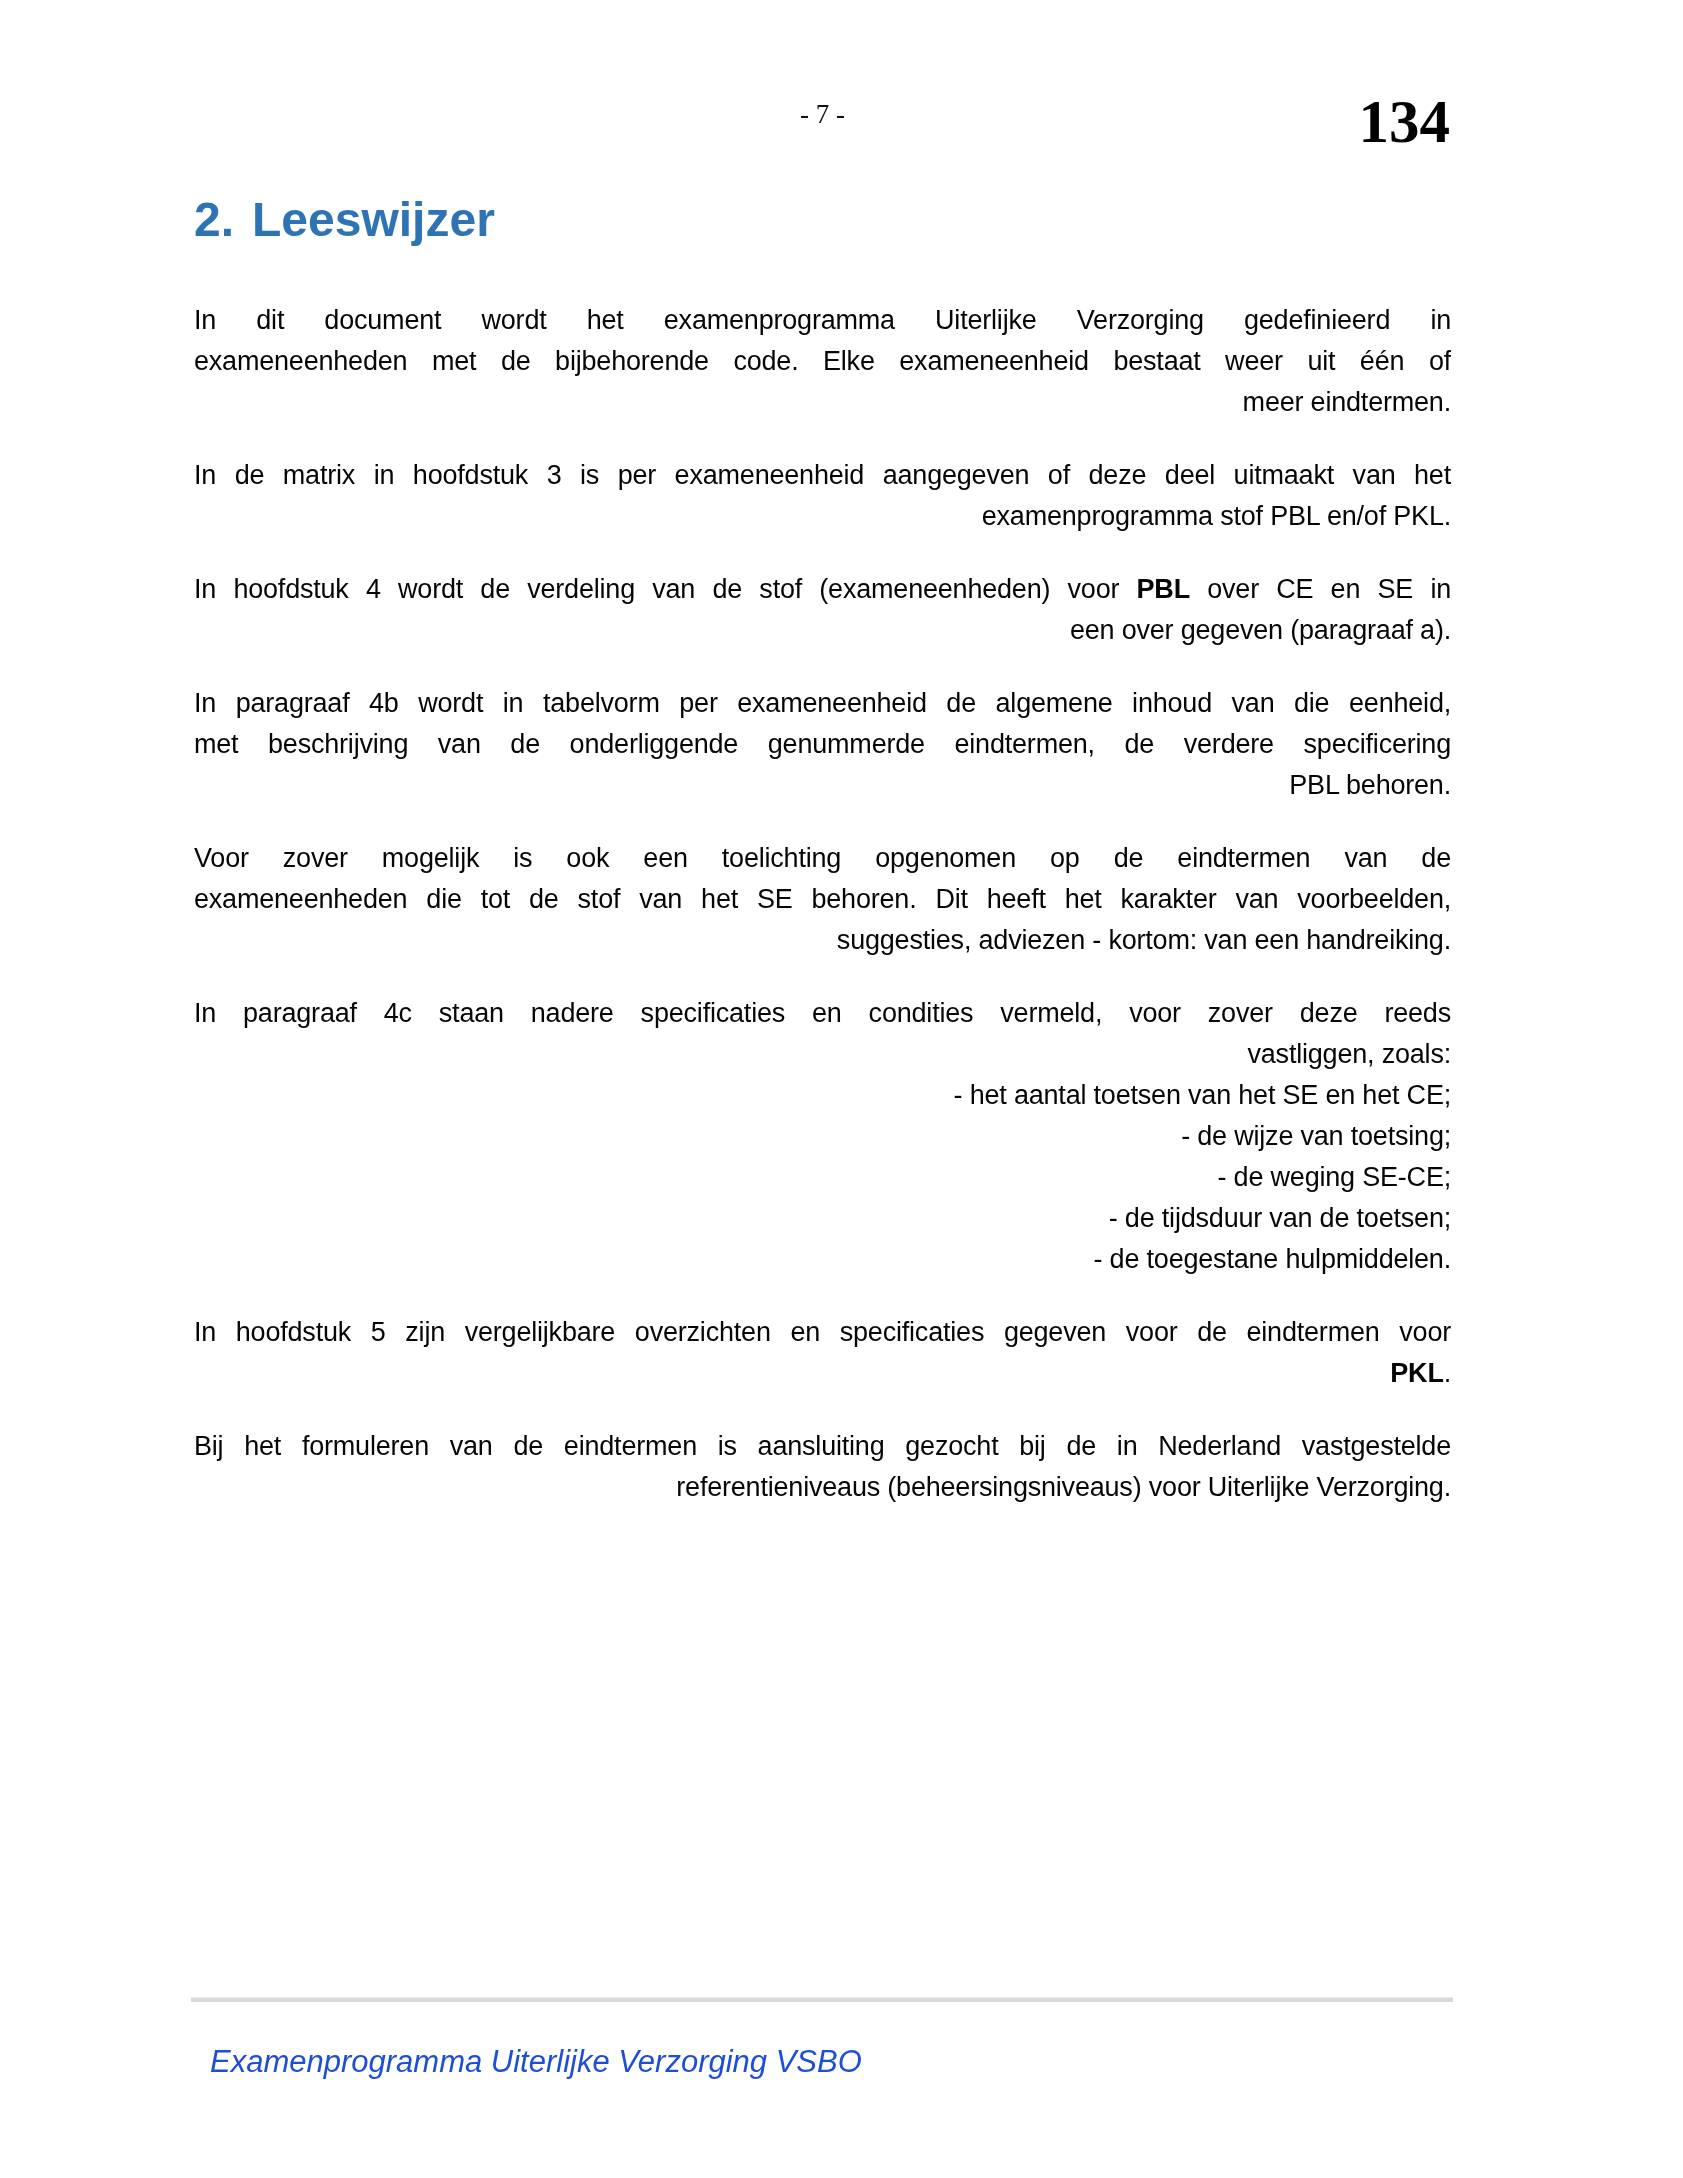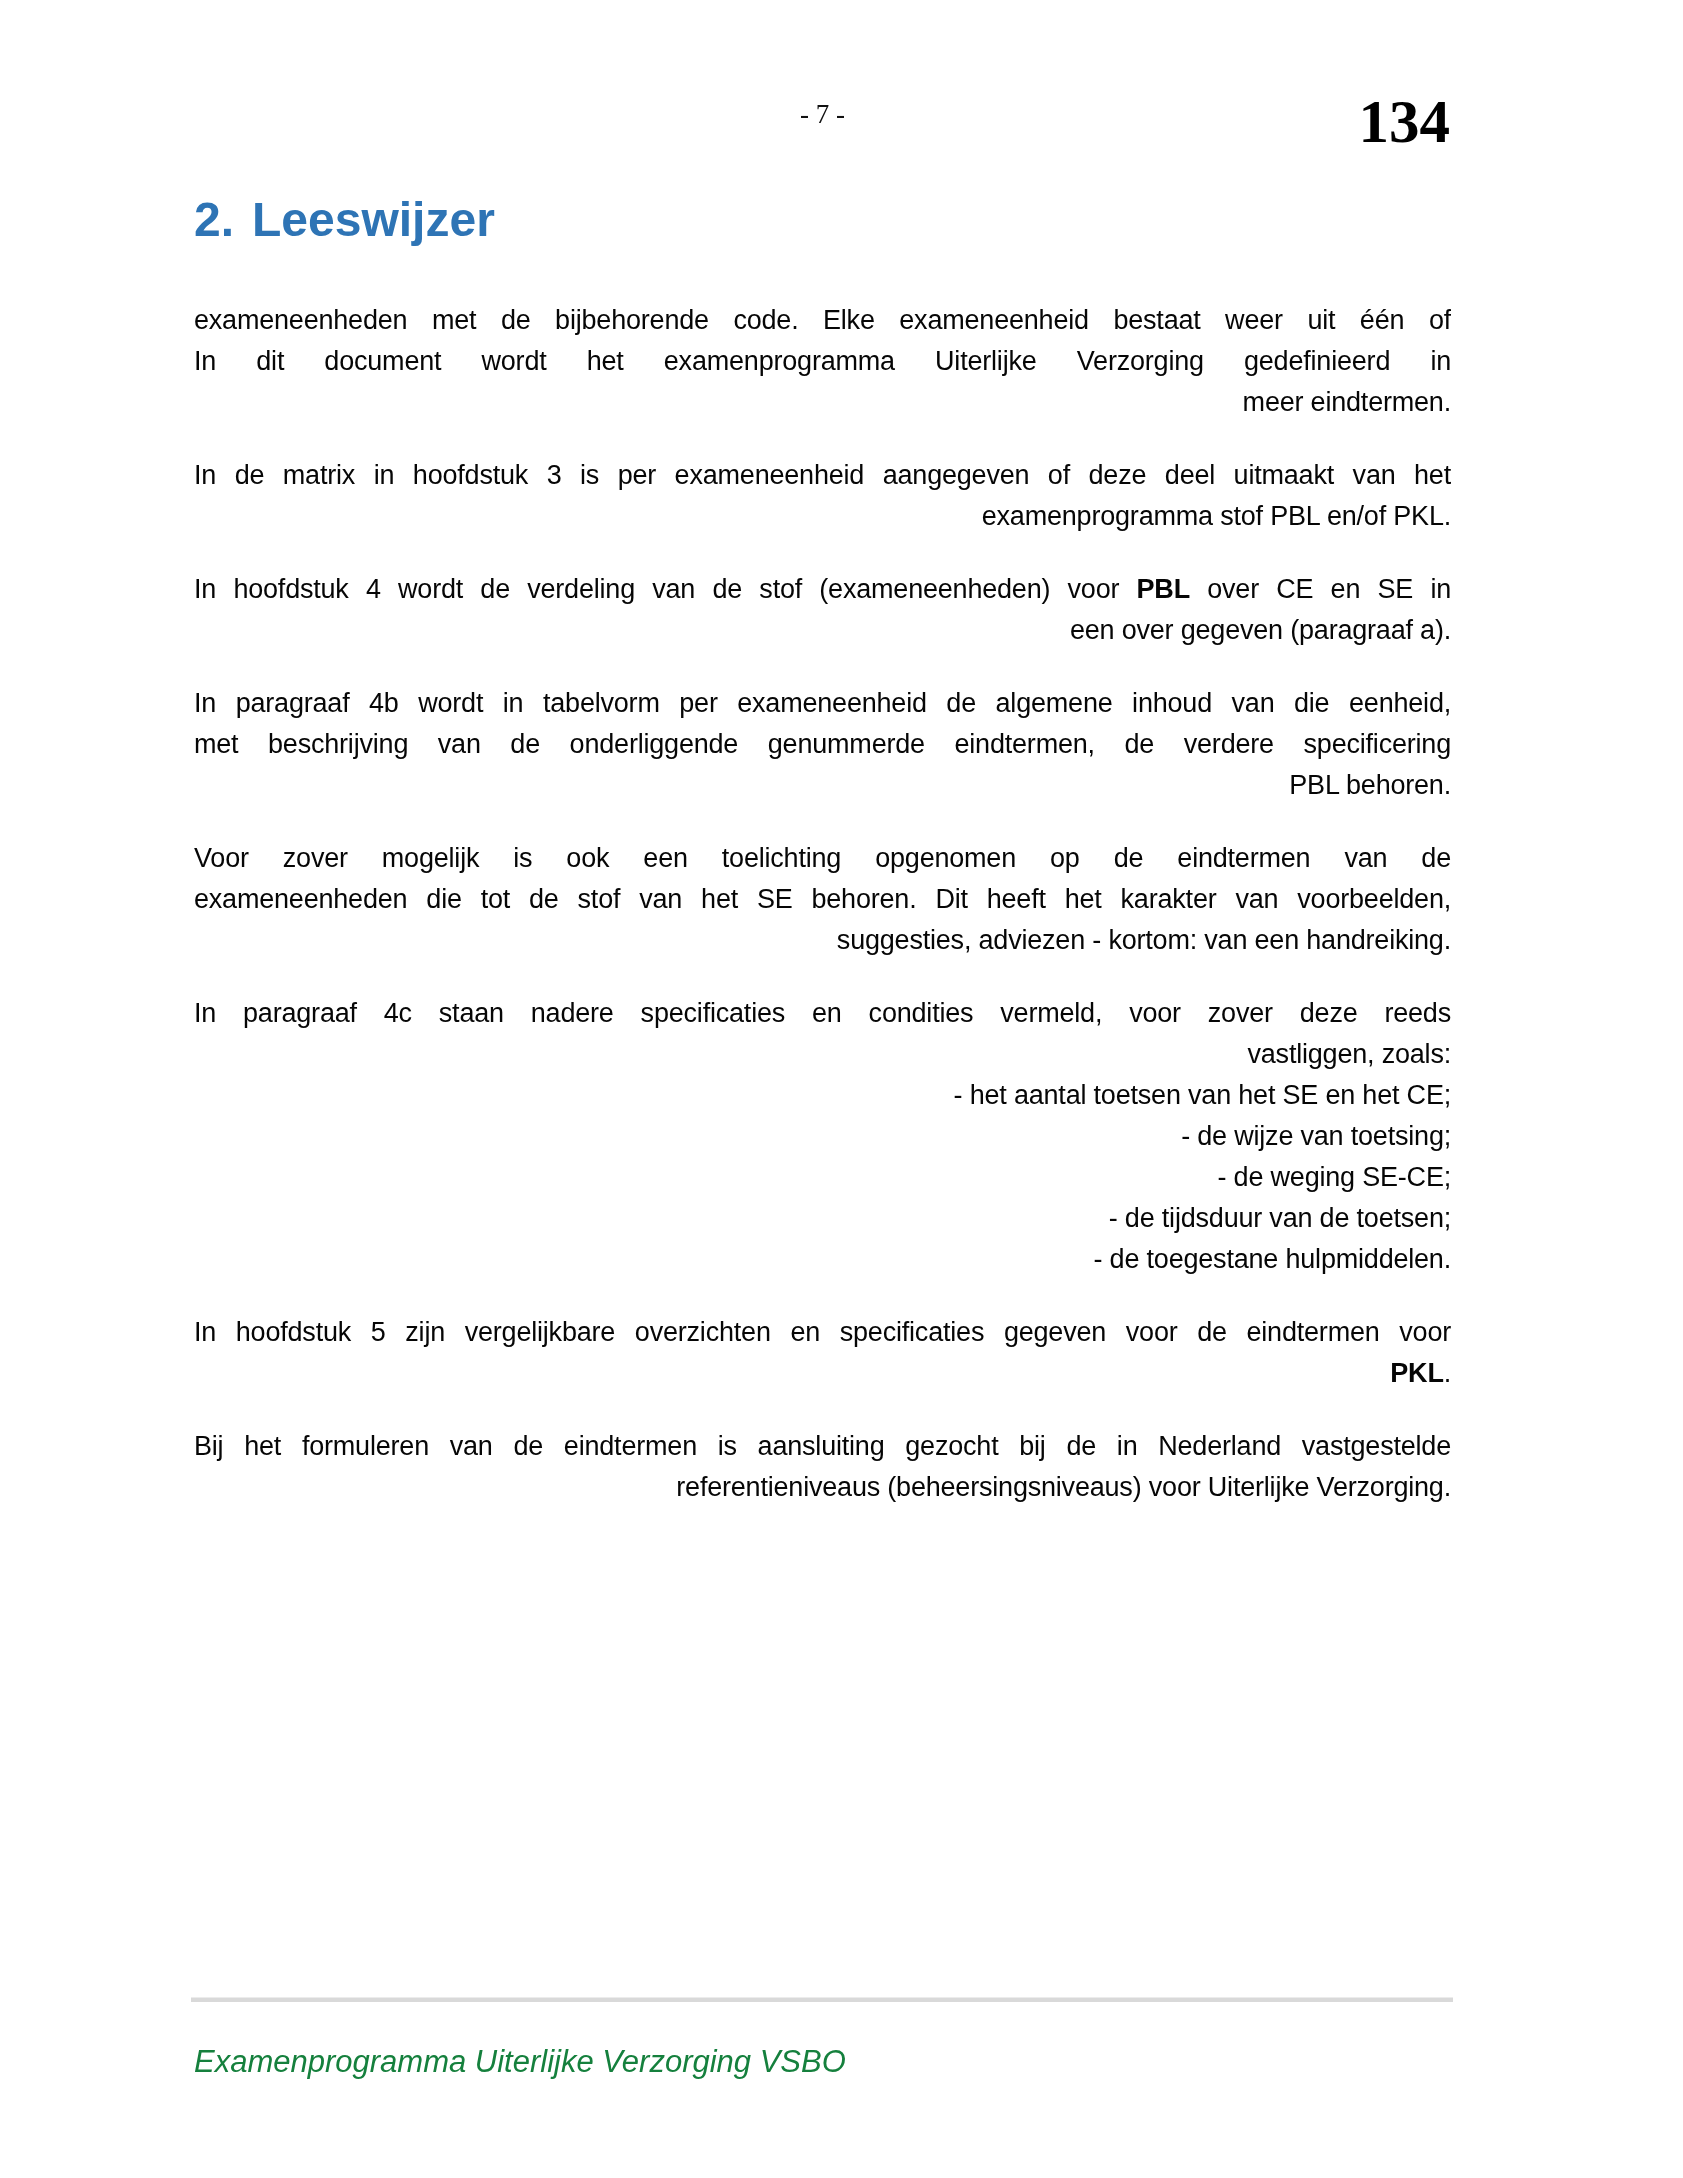--- a/index.html
+++ b/index.html
@@ -45,39 +45,39 @@
   .ln { height: 41px; overflow: hidden; text-align: right; }
   .ln.j { text-align: justify; text-align-last: justify; }
   .b { font-weight: bold; }
 
   
   .footer-rule {
     position: absolute; left: 191px; top: 1997px; width: 1262px; height: 4px;
     background: #D9D9D9; border-top: 1px solid #ECECEC;
   }
   .footer-text {
-    position: absolute; left: 194px; top: 2046px;
-    font-style: italic; font-size: 31px; line-height: 1; color: #15803d;
+    position: absolute; left: 210px; top: 2046px;
+    font-style: italic; font-size: 31px; line-height: 1; color: #1d4ed8;
   }
 </style>
 </head>
 <body>
 
 <div class="page">
 
   <div class="page-number">- 7 -</div>
   <div class="stamp">134</div>
 
   <h1 class="heading"><span class="h-num">2.</span><span class="h-title">Leeswijzer</span></h1>
 
   <div class="body-text">
 
     <div class="para">
+      <div class="ln j">In dit document wordt het examenprogramma Uiterlijke Verzorging gedefinieerd in</div>
       <div class="ln j">exameneenheden met de bijbehorende code. Elke exameneenheid bestaat weer uit één of</div>
-      <div class="ln j">In dit document wordt het examenprogramma Uiterlijke Verzorging gedefinieerd in</div>
       <div class="ln">meer eindtermen.</div>
     </div>
 
     <div class="para">
       <div class="ln j">In de matrix in hoofdstuk 3 is per exameneenheid aangegeven of deze deel uitmaakt van het</div>
       <div class="ln">examenprogramma stof PBL en/of PKL.</div>
     </div>
 
     <div class="para">
       <div class="ln j"><span>In hoofdstuk 4 wordt de verdeling van de stof (exameneenheden) voor </span><span class="b">PBL</span><span> over CE en SE in</span></div>

